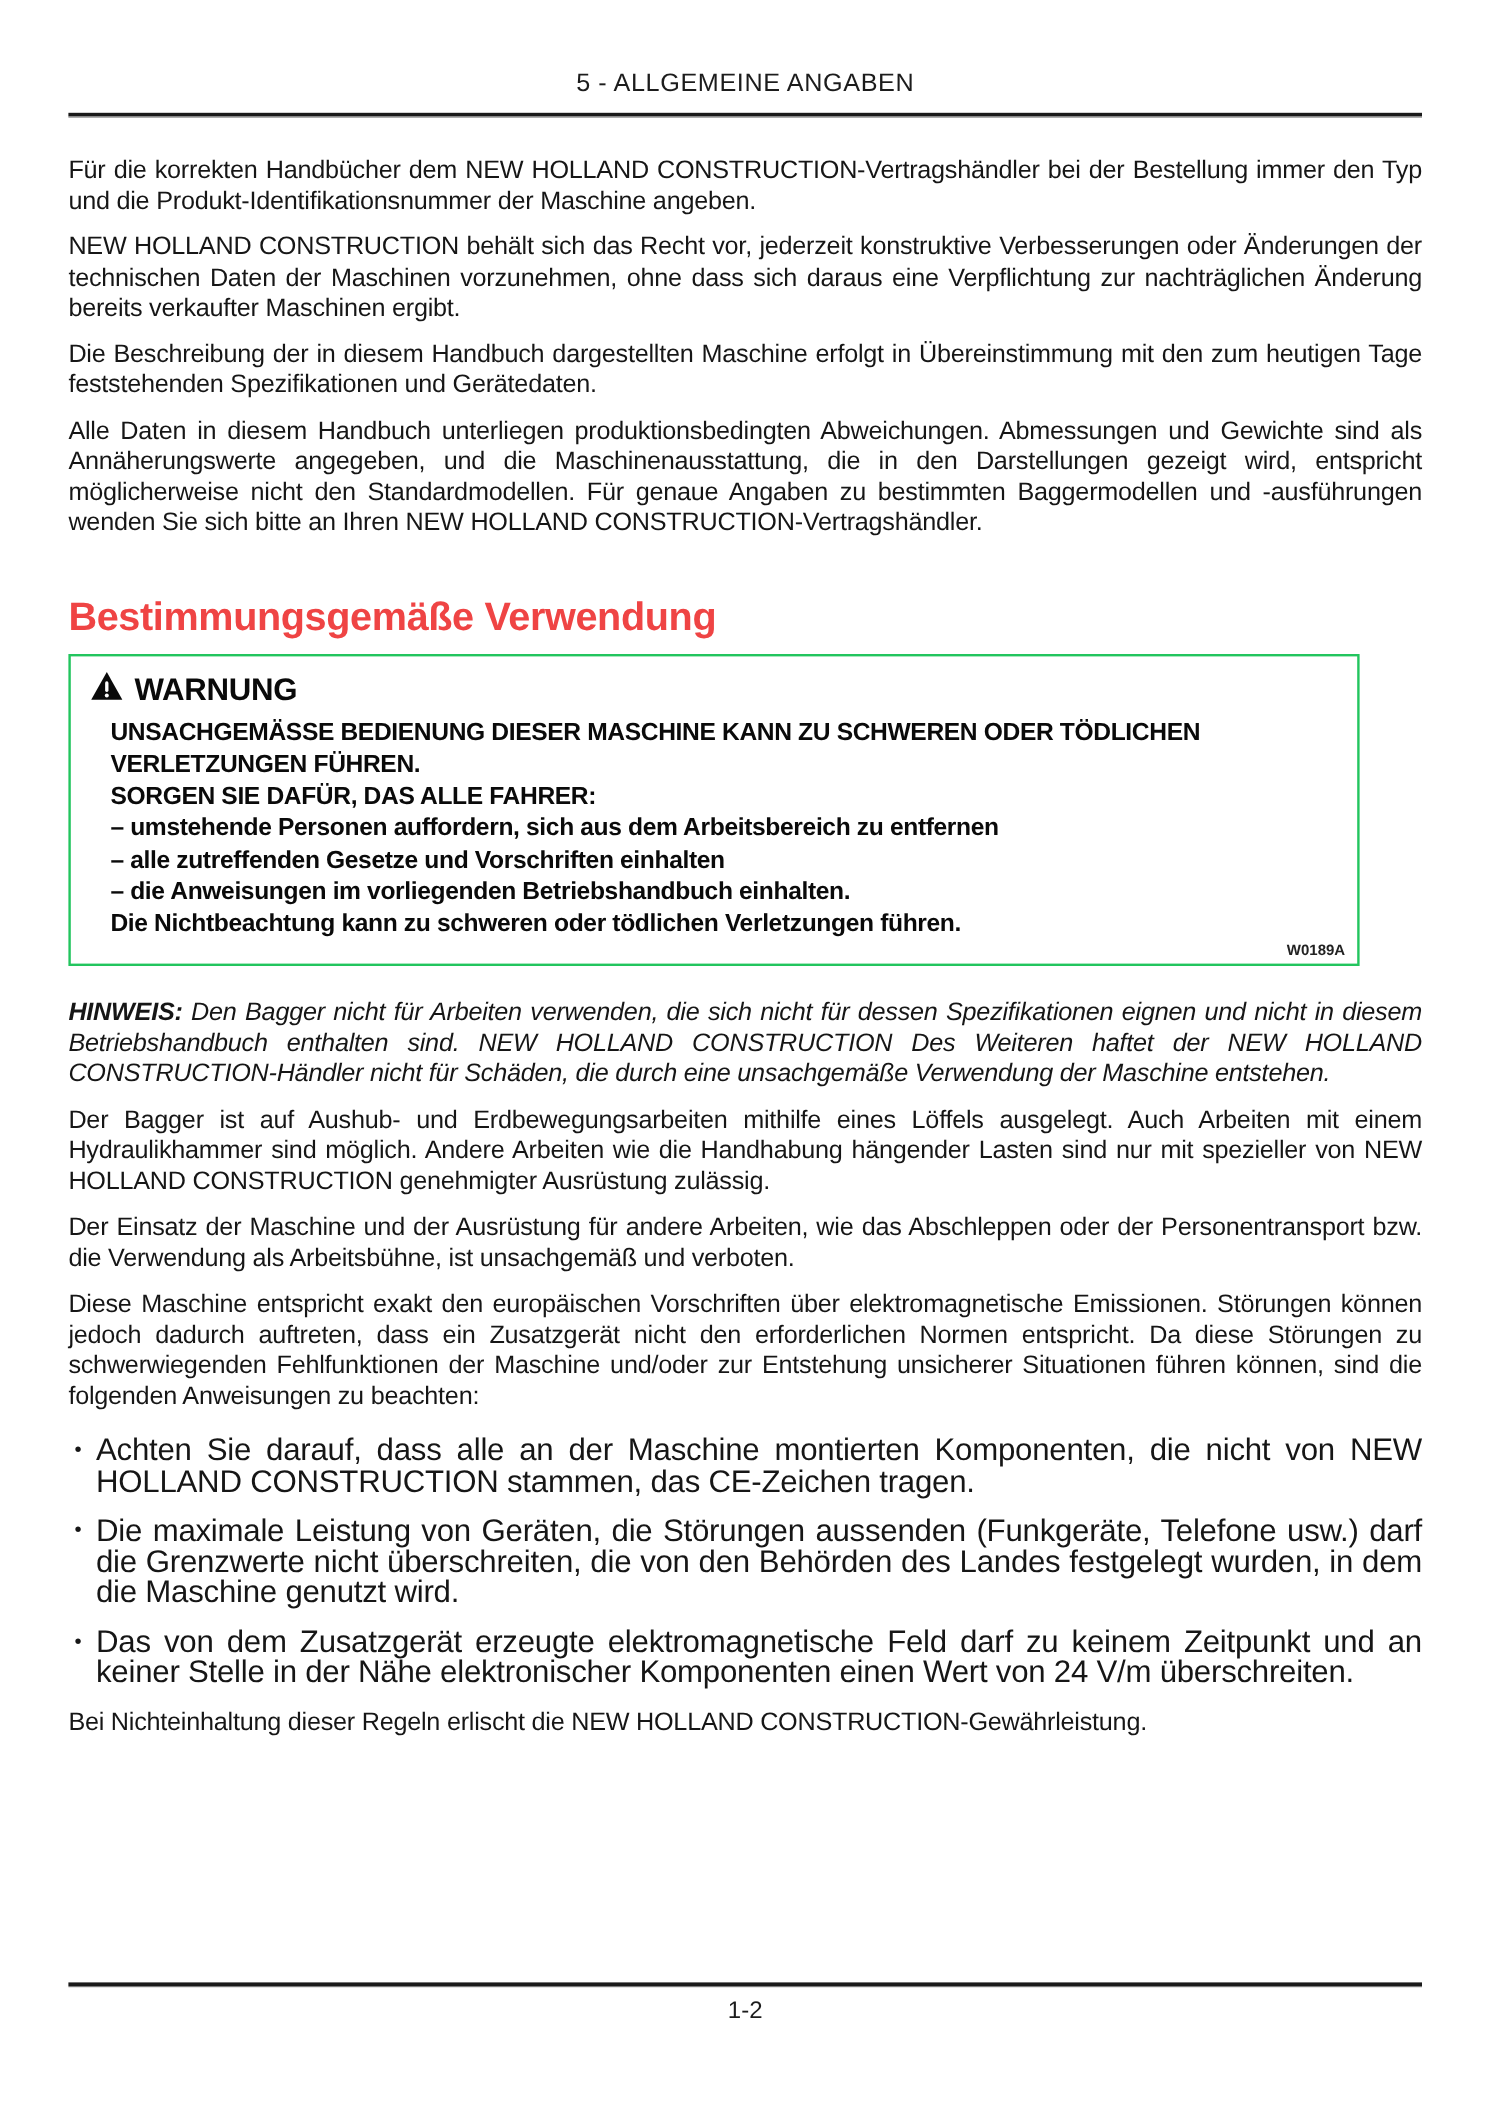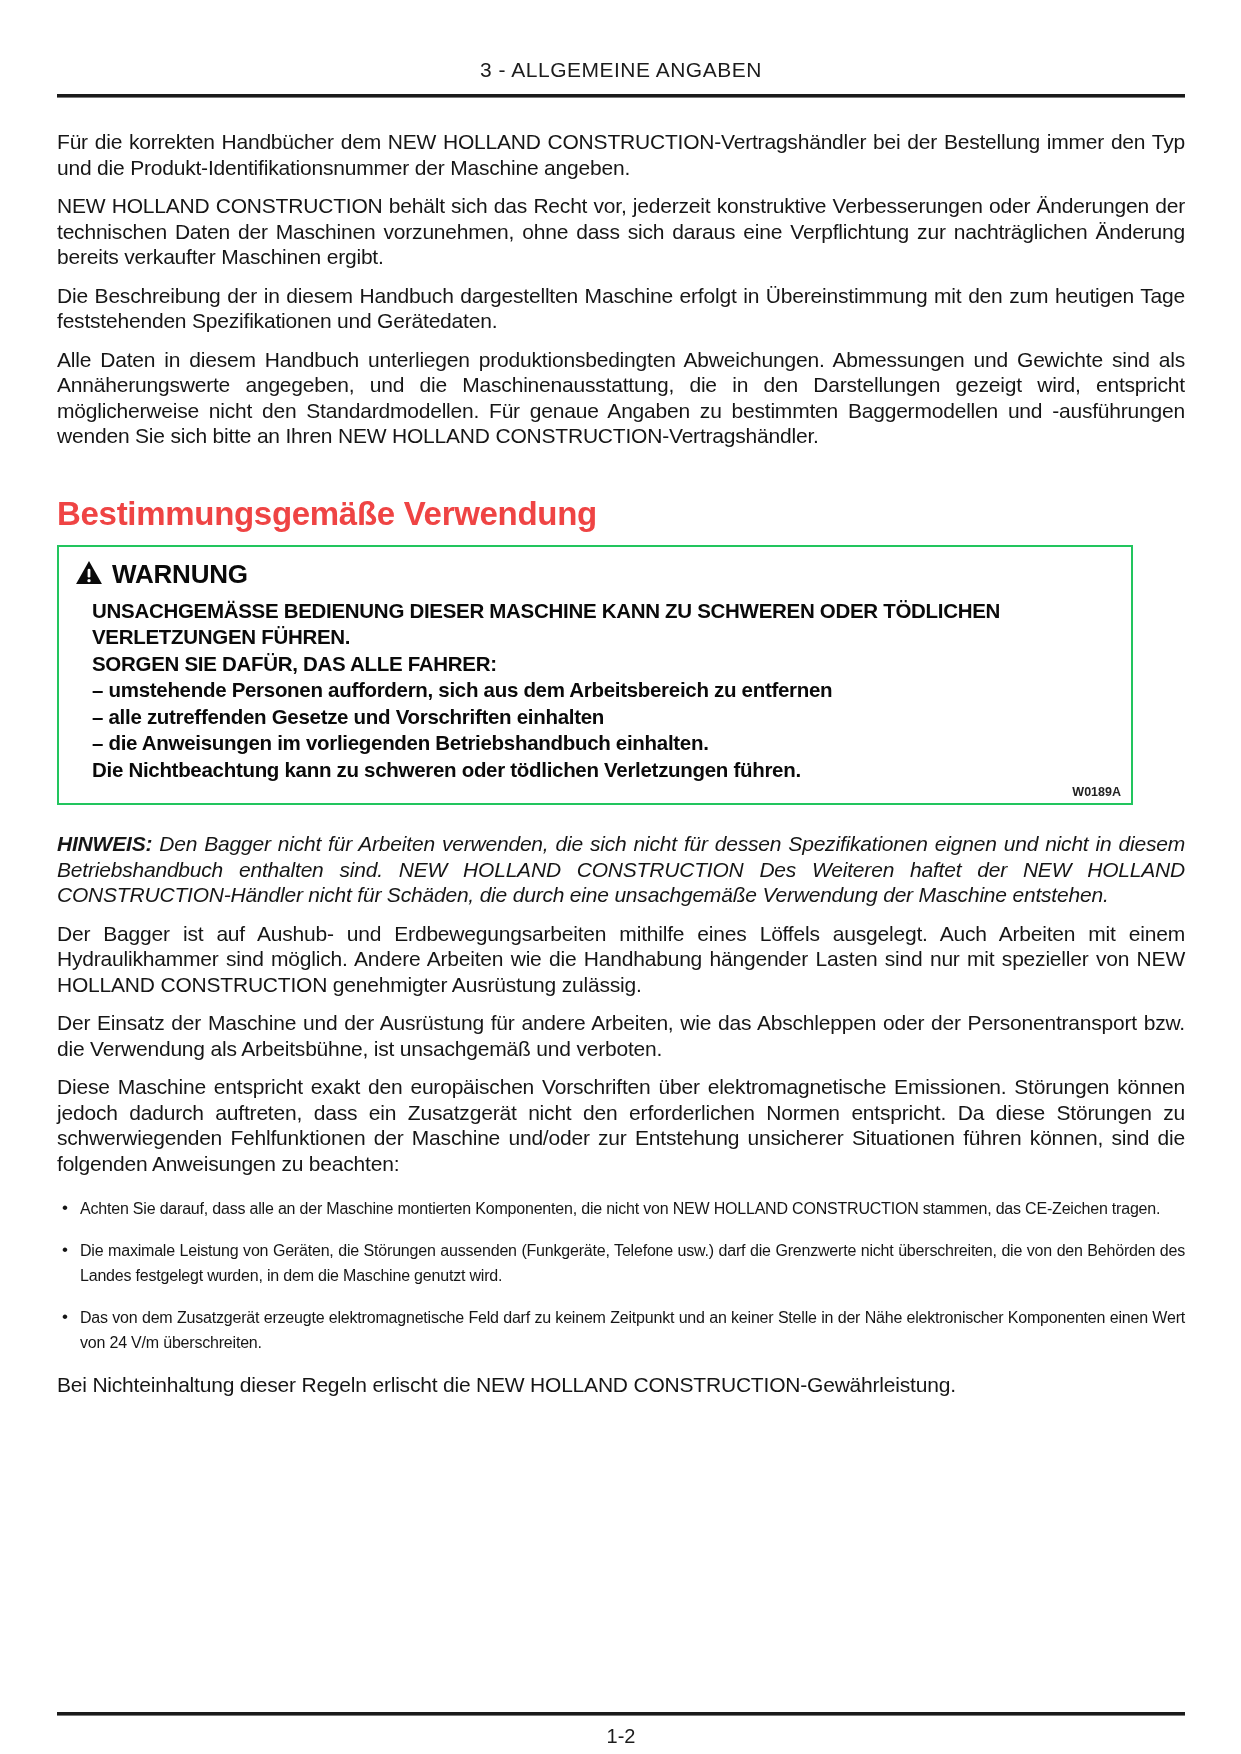--- a/index.html
+++ b/index.html
@@ -81,36 +81,36 @@
   
   ul.emc-list{
     list-style:none;
     margin:20px 0 14px 0;
     padding:0;
   }
   ul.emc-list li{
     position:relative;
     padding-left:23px;
     margin:0 0 16px 0;
-    font-size:16px;
+    font-size:26px;
     line-height:25.5px;
     letter-spacing:-0.2px;
     text-align:justify;
   }
   ul.emc-list li::before{
     content:"\2022";
     position:absolute;
     left:5px;top:-1px;
     font-size:17px;
   }
   .bold-inline{font-weight:normal;}
   
   .footer{
     position:absolute;
-    left:57px;right:56px;top:1712px;
+    left:57px;right:56px;top:1652px;
   }
   .foot-rule{
     height:0;
     border-top:3px solid #1a1a1a;
     border-bottom:1px solid #7a7a7a;
   }
   .page-number{
     margin-top:9px;
     text-align:center;
     font-size:20px;
@@ -118,21 +118,21 @@
   }
   .warn-icon{flex:0 0 auto;display:block;}
 </style>
 </head>
 <body>
 
 <div class="page">
 
   <div class="content">
 
-    <div class="running-head">3 - ALLGEMEINE ANGABEN</div>
+    <div class="running-head">5 - ALLGEMEINE ANGABEN</div>
     <div class="head-rule"></div>
 
     <p class="body-par first-par">Für die korrekten Handbücher dem NEW HOLLAND CONSTRUCTION-Vertragshändler bei der Bestellung immer den Typ und die Produkt-Identifikationsnummer der Maschine angeben.</p>
     <p class="body-par">NEW HOLLAND CONSTRUCTION behält sich das Recht vor, jederzeit konstruktive Verbesserungen oder Änderungen der technischen Daten der Maschinen vorzunehmen, ohne dass sich daraus eine Verpflichtung zur nachträglichen Änderung bereits verkaufter Maschinen ergibt.</p>
     <p class="body-par">Die Beschreibung der in diesem Handbuch dargestellten Maschine erfolgt in Übereinstimmung mit den zum heutigen Tage feststehenden Spezifikationen und Gerätedaten.</p>
     <p class="body-par">Alle Daten in diesem Handbuch unterliegen produktionsbedingten Abweichungen. Abmessungen und Gewichte sind als Annäherungswerte angegeben, und die Maschinenausstattung, die in den Darstellungen gezeigt wird, entspricht möglicherweise nicht den Standardmodellen. Für genaue Angaben zu bestimmten Baggermodellen und -ausführungen wenden Sie sich bitte an Ihren NEW HOLLAND CONSTRUCTION-Vertragshändler.</p>
 
     <h1 class="sec-title">Bestimmungsgemäße Verwendung</h1>
 
     <div class="warn-box">

